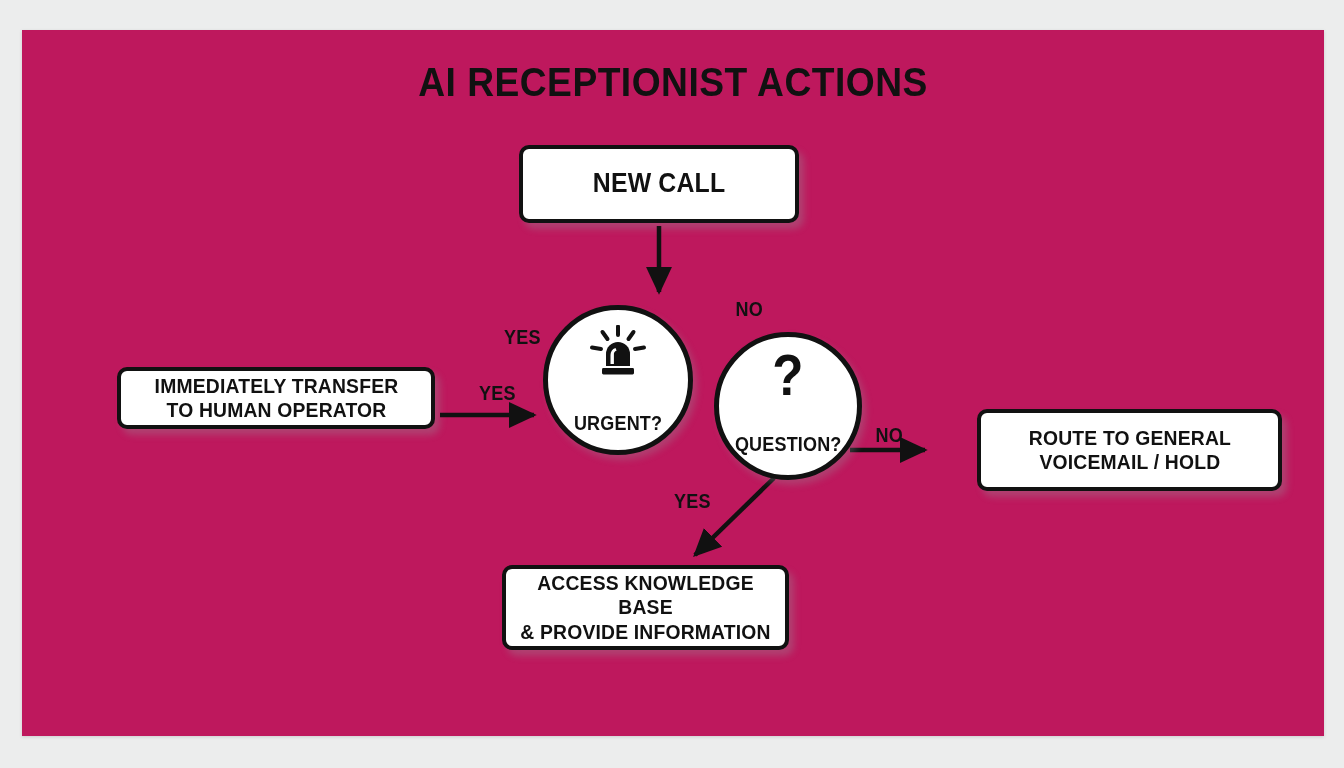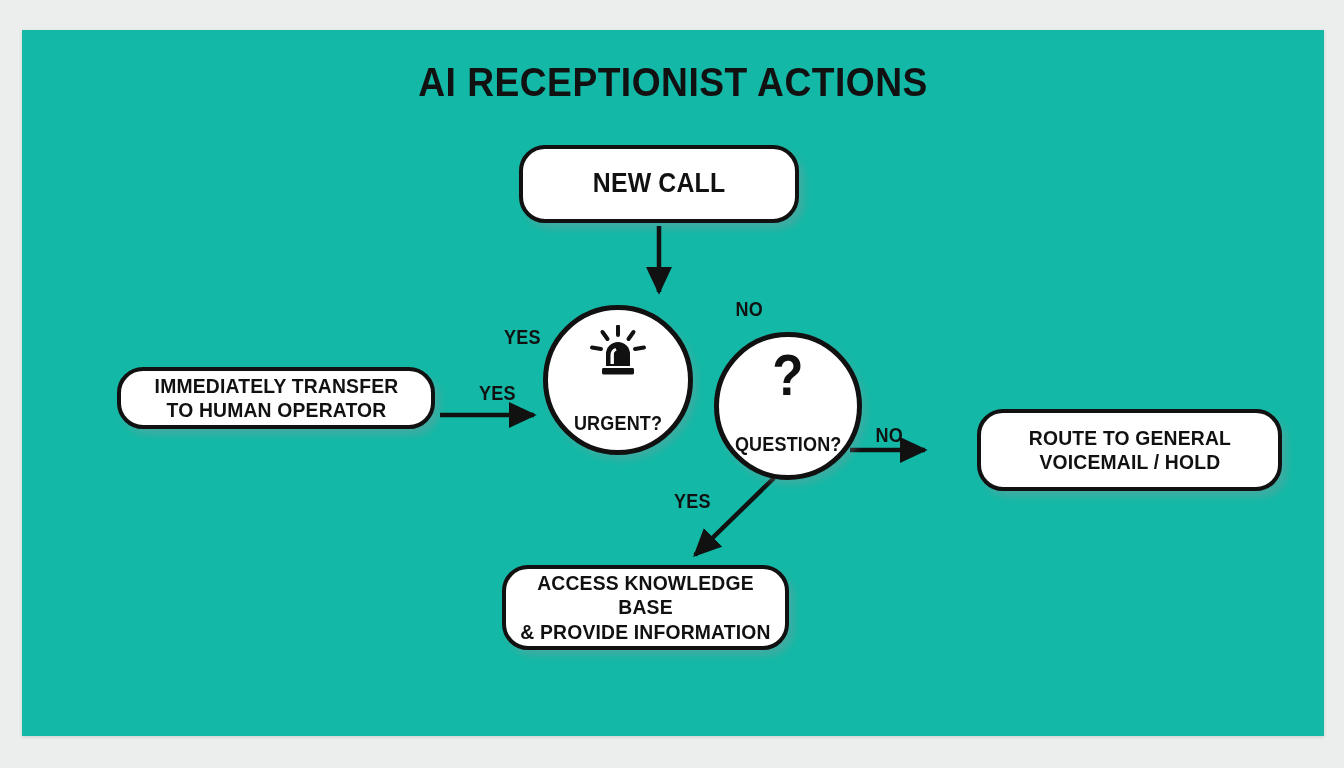--- a/index.html
+++ b/index.html
@@ -19,21 +19,21 @@
     height: 768px;
     background: #eceded;
   }
 
   #canvas {
     position: absolute;
     left: 22px;
     top: 30px;
     width: 1302px;
     height: 706px;
-    background: #14b8a6;
+    background: #be185d;
     box-shadow: 0 1px 3px rgba(120,120,125,0.25);
     overflow: hidden;
   }
 
   
   #title {
     position: absolute;
     left: 0;
     top: 30px;
     width: 1302px;
@@ -46,21 +46,21 @@
     transform: scaleX(0.93);
     white-space: nowrap;
   }
 
   
   .node-box {
     position: absolute;
     box-sizing: border-box;
     background: #ffffff;
     border: 4px solid #111111;
-    border-radius: 26px;
+    border-radius: 10px;
     display: flex;
     align-items: center;
     justify-content: center;
     text-align: center;
     box-shadow: 5px 6px 7px rgba(150,150,155,0.33);
   }
   .node-box .label {
     font-family: "Liberation Sans Narrow", "Liberation Sans", sans-serif;
     font-weight: bold;
     color: #111111;

